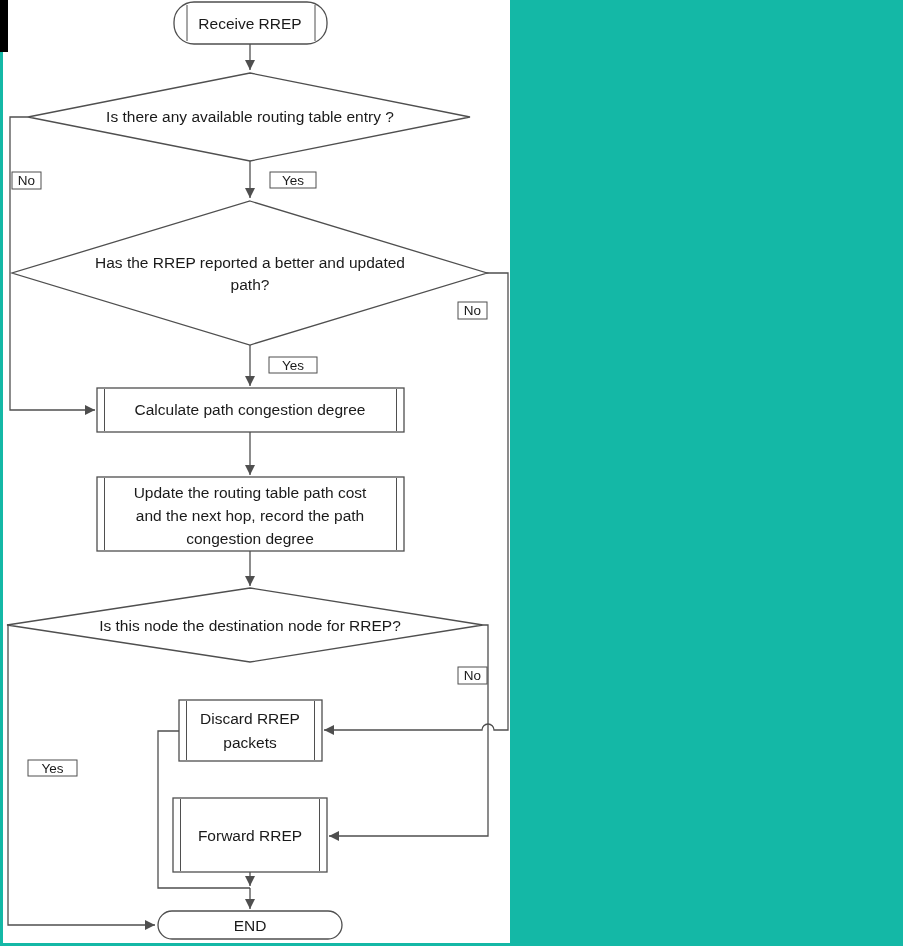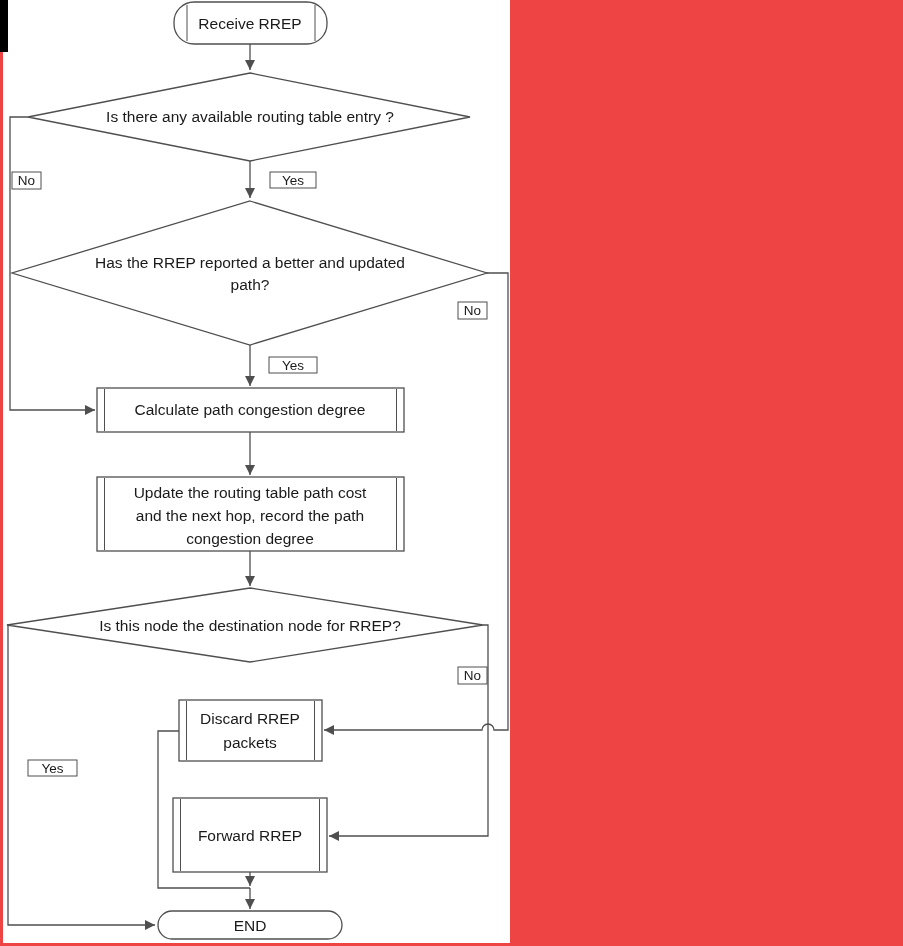--- a/index.html
+++ b/index.html
@@ -1,16 +1,16 @@
 <!DOCTYPE html>
 <html><head>
 <meta charset="utf-8">
 <style>
   html,body{margin:0;padding:0;background:#000;}
-  .stage{position:relative;width:903px;height:946px;background:#ef4444;overflow:hidden;}
+  .stage{position:relative;width:903px;height:946px;background:#14b8a6;overflow:hidden;}
   .stage svg{position:absolute;left:0;top:0;display:block;}
   .shape{fill:#ffffff;stroke:#4f4f4f;stroke-width:1.3;}
   .edge{fill:none;stroke:#4f4f4f;stroke-width:1.3;}
   .inner{stroke:#4f4f4f;stroke-width:1;}
   .lbl-box{fill:#ffffff;stroke:#4f4f4f;stroke-width:1;}
   text{font-family:"Liberation Sans",sans-serif;fill:#1a1a1a;font-size:15.5px;text-anchor:middle;}
   .lbl{font-size:13.5px;}
 </style>
 </head>
 <body>

